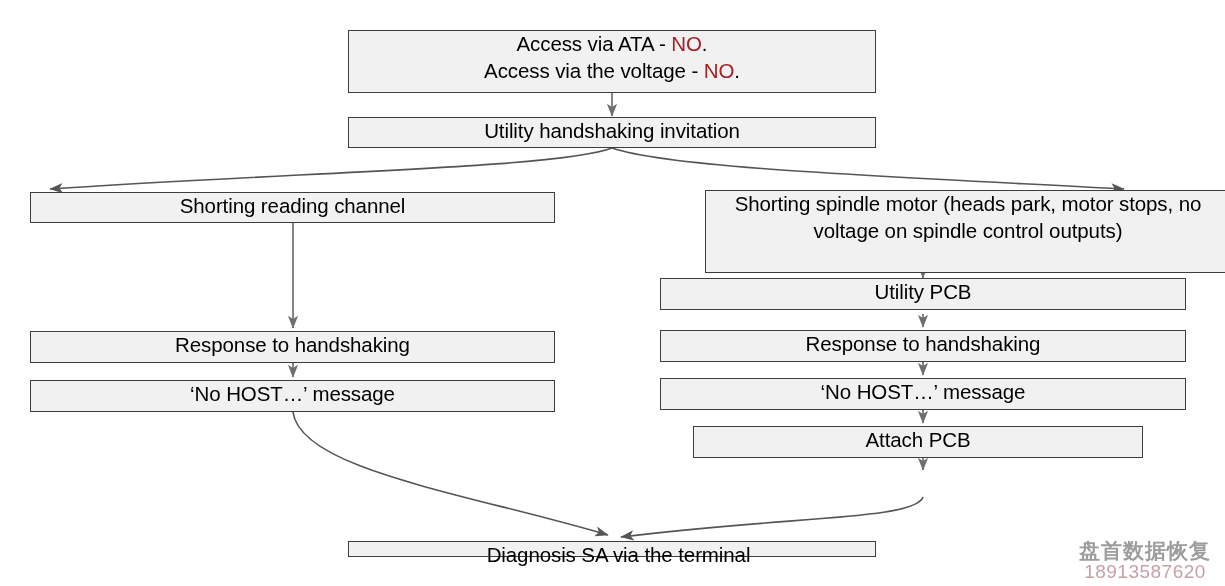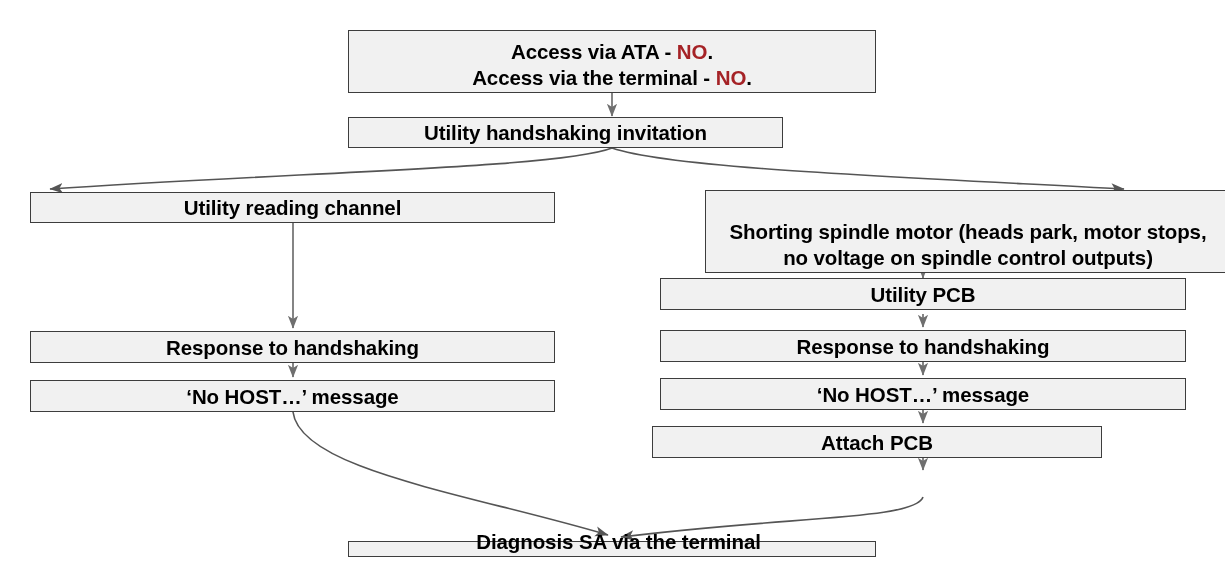--- a/index.html
+++ b/index.html
@@ -25,30 +25,29 @@
     width: 1225px;
     height: 586px;
     pointer-events: none;
   }
   .node {
     position: absolute;
     box-sizing: border-box;
     background: #f1f1f1;
     border: 1.6px solid #3d3d3d;
     display: flex;
-    align-items: flex-end;
+    align-items: flex-start;
     justify-content: center;
     text-align: center;
     color: #000000;
     font-size: 20.5px;
     line-height: 1.30;
     letter-spacing: -0.1px;
     padding: 0 6px;
     z-index: 2;
-    font-weight: bold;
   }
   .node .txt { display: block; width: 100%; }
   .no {
     color: #a52226;
   }
   .watermark {
     position: absolute;
     right: 14px;
     bottom: 4px;
     text-align: center;
@@ -101,30 +100,30 @@
     <line x1="923" y1="362" x2="923" y2="375" stroke="#6f6f6f" stroke-width="1.7" marker-end="url(#ah)"></line>
     <line x1="923" y1="410" x2="923" y2="423" stroke="#6f6f6f" stroke-width="1.7" marker-end="url(#ah)"></line>
     <line x1="923" y1="458" x2="923" y2="470" stroke="#6f6f6f" stroke-width="1.7" marker-end="url(#ah)"></line>
 
     <path d="M923,497 C915,520 790,516 621,537" fill="none" stroke="#555555" stroke-width="1.6" marker-end="url(#ah2)"></path>
   </svg>
 
   <div class="node" style="left:348px; top:30px; width:528px; height:63px;">
     <span class="txt">
       <span>Access via ATA - </span><span class="no">NO</span><span>.</span><br>
-      <span>Access via the terminal - </span><span class="no">NO</span><span>.</span>
+      <span>Access via the voltage - </span><span class="no">NO</span><span>.</span>
     </span>
   </div>
 
-  <div class="node" style="left:348px; top:117px; width:435px; height:31px;">
+  <div class="node" style="left:348px; top:117px; width:528px; height:31px;">
     <span class="txt">Utility handshaking invitation</span>
   </div>
 
   <div class="node" style="left:30px; top:192px; width:525px; height:31px;">
-    <span class="txt">Utility reading channel</span>
+    <span class="txt">Shorting reading channel</span>
   </div>
 
   <div class="node" style="left:30px; top:331px; width:525px; height:32px;">
     <span class="txt">Response to handshaking</span>
   </div>
 
   <div class="node" style="left:30px; top:380px; width:525px; height:32px;">
     <span class="txt">‘No HOST…’ message</span>
   </div>
 
@@ -137,23 +136,27 @@
   </div>
 
   <div class="node" style="left:660px; top:330px; width:526px; height:32px;">
     <span class="txt">Response to handshaking</span>
   </div>
 
   <div class="node" style="left:660px; top:378px; width:526px; height:32px;">
     <span class="txt">‘No HOST…’ message</span>
   </div>
 
-  <div class="node" style="left:652px; top:426px; width:450px; height:32px;">
+  <div class="node" style="left:693px; top:426px; width:450px; height:32px;">
     <span class="txt">Attach PCB</span>
   </div>
 
 
   <div class="node" style="left:348px; top:541px; width:528px; height:16px;padding-left:19px;">
     <span class="txt">Diagnosis SA via the terminal</span>
   </div>
 
+  <div class="watermark">
+    <span class="wm-cn">盘首数据恢复</span>
+    <span class="wm-num">18913587620</span>
+  </div>
 
 </div>
 
 </body></html>

